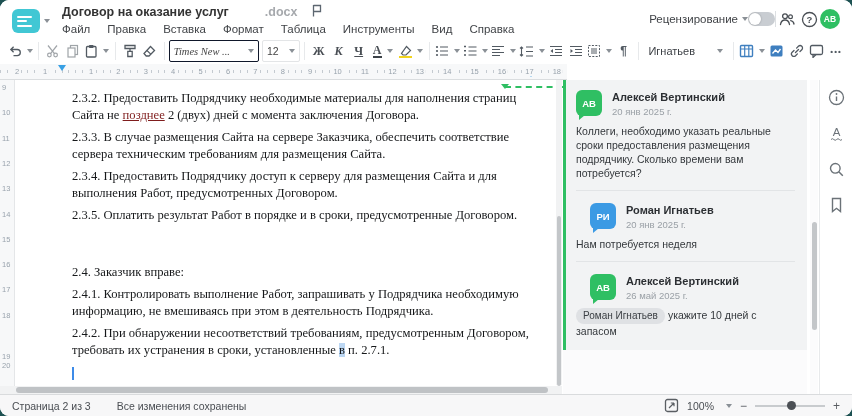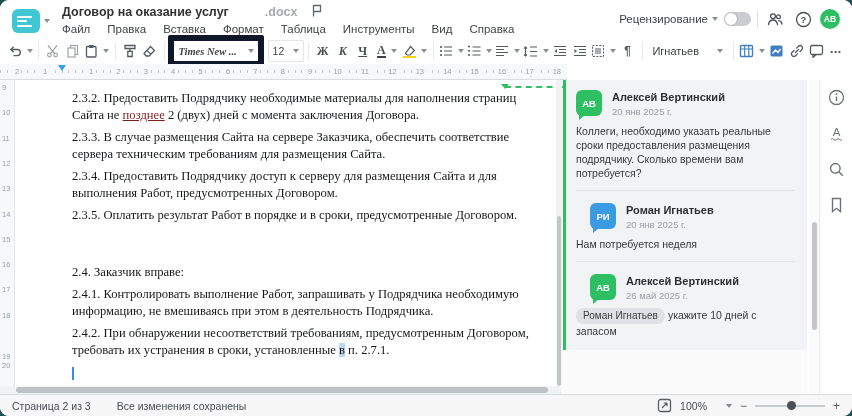--- a/index.html
+++ b/index.html
@@ -14,35 +14,35 @@
   .logo i:nth-child(1){width:15px;}
   .logo i:nth-child(2){width:10px;}
   .logo i:nth-child(3){width:15px;}
   .crt{width:0;height:0;border-left:3.5px solid transparent;border-right:3.5px solid transparent;border-top:4px solid #8a9096;display:inline-block;margin-left:4px;}
   .title-block{margin-left:8px;margin-top:4px;}
   .title-row{display:flex;align-items:center;font-size:12.5px;font-weight:bold;color:#333;line-height:14px;}
   .title-row .ext{font-weight:bold;color:#a6a9ad;margin-left:36px;}
   .flag{margin-left:14px;}
   .menubar{display:flex;gap:17px;margin-top:3px;font-size:11.5px;color:#404347;}
   .menubar span{cursor:pointer;}
-  .topbar-right{margin-left:auto;display:flex;align-items:center;margin-top:8px;margin-right:12px;gap:6px;}
+  .topbar-right{margin-left:auto;display:flex;align-items:center;margin-top:8px;margin-right:12px;gap:0;}
   .review{display:flex;align-items:center;font-size:11.5px;color:#404347;cursor:pointer;}
   .toggle{width:27px;height:14px;border-radius:8px;background:#c9cdd2;position:relative;cursor:pointer;}
   .toggle .knob{position:absolute;left:1px;top:1px;width:12px;height:12px;border-radius:50%;background:#fff;box-shadow:0 0 2px rgba(0,0,0,.3);}
   .vsep{width:1px;height:16px;background:#dcdfe2;}
   .avatar{width:20px;height:20px;border-radius:50%;background:#2fbf63;color:#fff;font-size:8.5px;font-weight:bold;display:flex;align-items:center;justify-content:center;cursor:pointer;}
 
   
   .toolbar{position:absolute;left:0;top:38px;right:0;height:26px;background:#fff;display:flex;align-items:center;padding:0 6px;box-sizing:border-box;}
   .tbtn{height:22px;min-width:20px;display:flex;align-items:center;justify-content:center;border-radius:3px;cursor:pointer;color:#525a62;}
   .tbtn.caretd{min-width:28px;gap:1px;}
   .tsep{width:1px;height:18px;background:#e7e9eb;margin:0 4px;}
   .tbtn svg{display:block;}
   .txtbtn{font-size:12px;font-weight:bold;color:#4a4f55;font-family:"Liberation Serif",serif;}
-  .fontsel{display:flex;align-items:center;width:92px;height:20px;border:6px solid #0f172a;border-radius:2px;padding:0 4px;font-size:10.5px;font-style:italic;font-family:"Liberation Serif",serif;color:#444;justify-content:space-between;cursor:pointer;font-weight:bold;}
+  .fontsel{display:flex;align-items:center;width:92px;height:20px;border:1px solid #0f172a;border-radius:2px;padding:0 4px;font-size:10.5px;font-style:italic;font-family:"Liberation Serif",serif;color:#444;justify-content:space-between;cursor:pointer;}
   .sizesel{display:flex;align-items:center;width:32px;height:20px;border:1px solid #e3e5e7;border-radius:2px;padding:0 4px;font-size:10.5px;color:#444;justify-content:space-between;cursor:pointer;}
   .stylesel{display:flex;align-items:center;width:86px;height:20px;padding:0 6px;font-size:11px;color:#3b3f44;justify-content:space-between;cursor:pointer;}
   .ucolor{border-bottom:2.5px solid #3c4248;line-height:11px;}
   .uhl{border-bottom:2.5px solid #f2d41c;line-height:11px;}
   .pmark{font-size:12px;color:#525a62;font-weight:bold;}
   .more{font-size:8px;letter-spacing:1px;color:#525a62;font-weight:bold;}
 
   
   .hruler{position:absolute;left:0;top:64px;width:567px;height:15px;background:#f7f8f9;border-bottom:1px solid #dadddf;}
   .hruler .ticks{position:absolute;left:0;right:0;top:6px;height:3px;background:repeating-linear-gradient(90deg,#c4cad0 0 1px,transparent 1px 6.85px);}
@@ -93,21 +93,21 @@
   .panel-vscroll .thumb{position:absolute;left:2px;width:5px;top:142px;height:108px;background:#c3c6c9;border-radius:2.5px;}
 
   
   .side-icons{position:absolute;right:0;top:0;width:33px;bottom:0;background:#fff;border-left:1px solid #e7e9eb;display:flex;flex-direction:column;align-items:center;padding-top:6px;gap:14px;box-sizing:border-box;}
   .sbtn{width:22px;height:22px;display:flex;align-items:center;justify-content:center;border-radius:3px;cursor:pointer;}
 
   
   .statusbar{position:absolute;left:0;right:0;bottom:0;height:22px;background:#f7f7f8;border-top:1px solid #d9dbdd;display:flex;align-items:center;font-size:10.5px;color:#4a4e53;padding:0 12px;box-sizing:border-box;}
   .statusbar .pageinfo{margin-right:26px;}
   .sb-right{margin-left:auto;display:flex;align-items:center;gap:8px;}
-  .zoomval{font-size:10.5px;color:#4a4e53;display:flex;align-items:center;gap:15px;cursor:pointer;}
+  .zoomval{font-size:10.5px;color:#4a4e53;display:flex;align-items:center;gap:8px;cursor:pointer;}
   .minus,.plus{font-size:12px;color:#5a5e63;cursor:pointer;line-height:10px;}
   .slider{width:70px;height:2px;background:#c8cbce;position:relative;cursor:pointer;}
   .slider .knob{position:absolute;left:32px;top:-3.5px;width:9px;height:9px;border-radius:50%;background:#4c5055;}
 </style>
 </head>
 <body>
 
 <div class="app">
 
   <header class="topbar">

